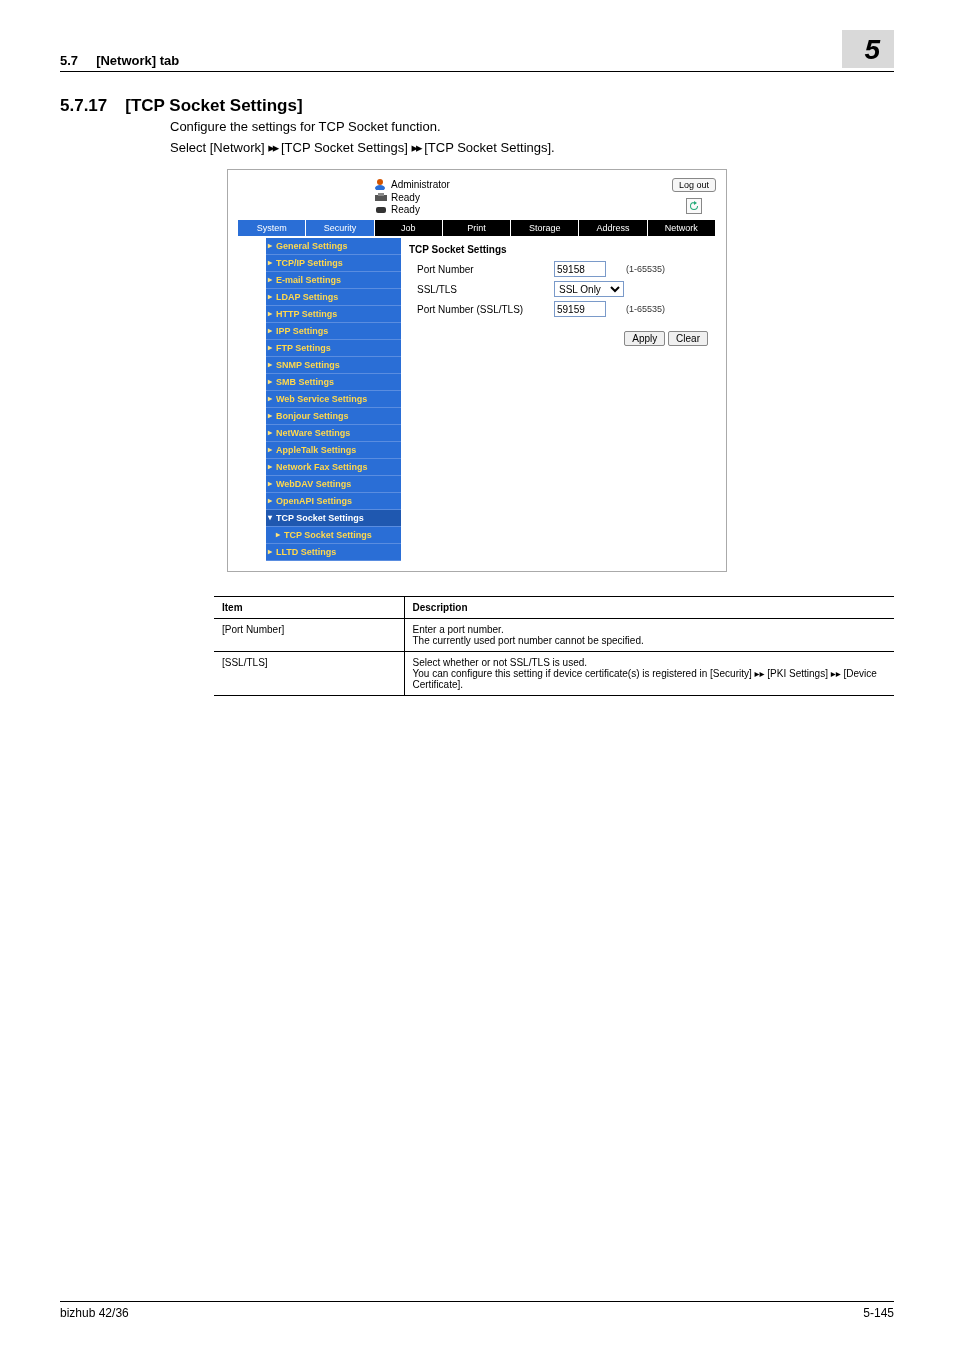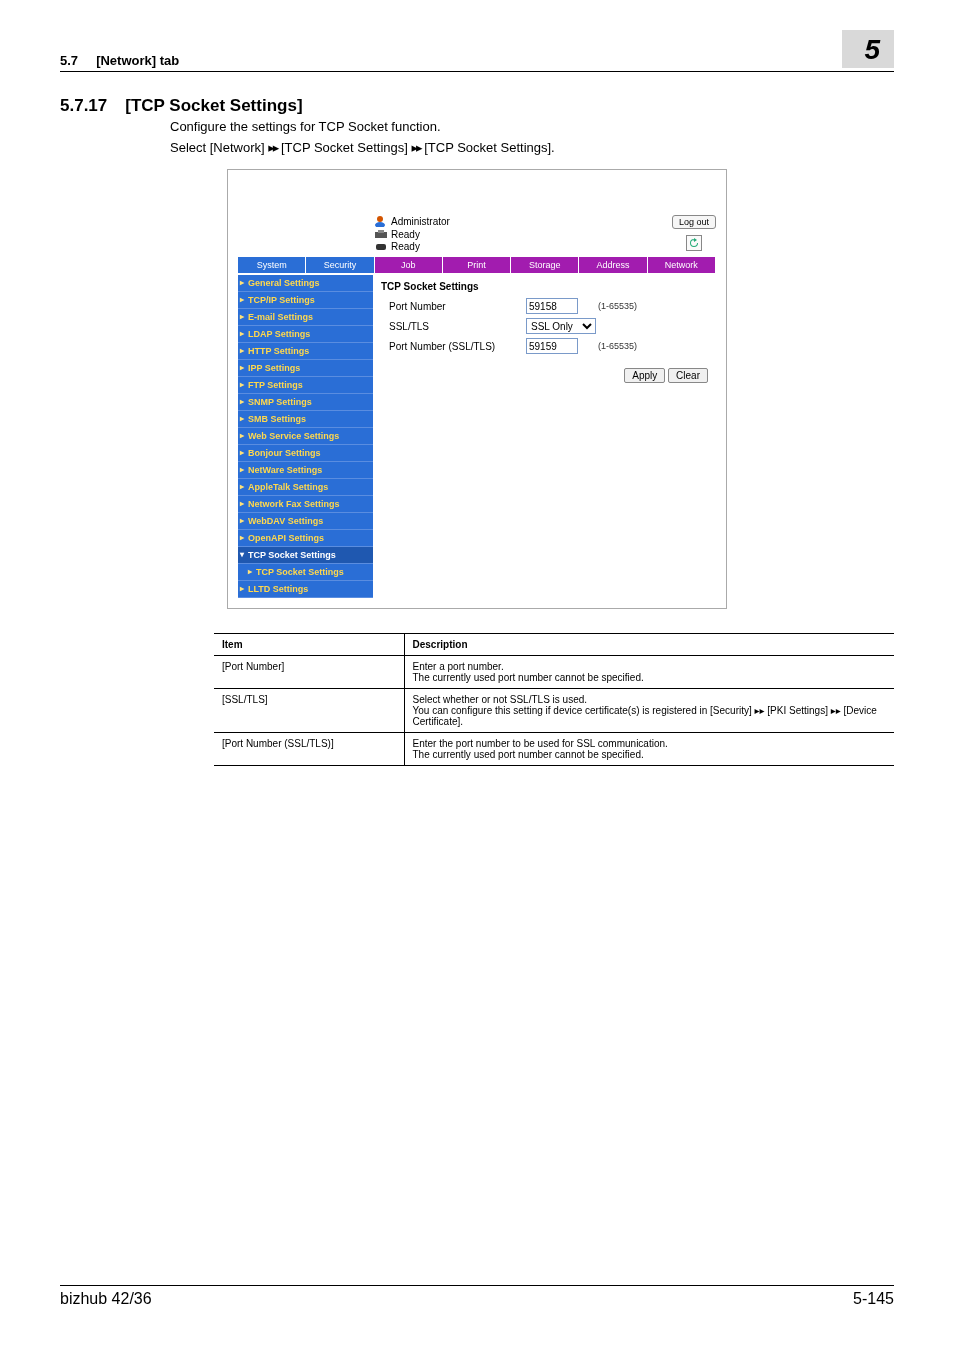--- a/index.html
+++ b/index.html
@@ -49,21 +49,20 @@
     border: 1px solid #aaa;
     padding: 8px 10px 10px 10px;
     font-size: 10px;
     color: #000;
   }
   .fig-top {
     display: flex;
     align-items: flex-start;
     gap: 6px;
     margin-bottom: 4px;
-    margin-top: 37px;
   }
   .admin-line {
     display: flex;
     align-items: center;
     gap: 3px;
     margin-bottom: 2px;
   }
   .ready-line {
     display: flex;
     align-items: center;
@@ -89,24 +88,24 @@
   .tabs { display: flex; }
   .tab {
     flex: 1;
     text-align: center;
     color: #fff;
     font-size: 9px;
     padding: 3px 0;
     border-right: 1px solid #fff;
   }
   .tab.blue { background: #2a6ed6; }
-  .tab.red  { background: #a21caf; }
+  .tab.red  { background: #000000; }
 
   .fig-body { display: flex; margin-top: 2px; }
-  .sidebar { width: 135px; background: #2a6ed6; }
+  .sidebar { width: 135px; background: #2a6ed6; margin-left: 28px; }
   .side-item {
     color: #ffd84d;
     font-size: 9px;
     font-weight: bold;
     padding: 3px 6px 3px 10px;
     border-bottom: 1px solid #5a8de0;
     position: relative;
   }
   .side-item::before {
     content: "▸";
@@ -175,28 +174,28 @@
   }
   .desc-table thead th { border-bottom: 1px solid #000; border-top: 1px solid #000; font-weight: bold; }
   .desc-table col.c1 { width: 190px; }
   .desc-table tbody td { border-bottom: 0.5px solid #000; }
   .desc-table tr.last td { border-bottom: 1px solid #000; }
   .desc-table td.col1 { border-right: 0.5px solid #000; }
   .desc-table thead th.col1 { border-right: 0.5px solid #000; }
 
   .footer {
     position: absolute;
-    bottom: 42px;
+    bottom: 30px;
     left: 60px;
     right: 60px;
     border-top: 1px solid #000;
     padding-top: 4px;
     display: flex;
     justify-content: space-between;
-    font-size: 16px;
+    font-size: 12px;
   }
 </style>
 </head>
 <body>
 
 <div class="page-header">
   <div class="left">
     <span>5.7</span>
     &nbsp;&nbsp;&nbsp;
     <span>[Network] tab</span>
@@ -330,23 +329,19 @@
   </thead>
   <tbody>
     <tr>
       <td class="col1">[Port Number]</td>
       <td>Enter a port number.<br>The currently used port number cannot be specified.</td>
     </tr>
     <tr>
       <td class="col1">[SSL/TLS]</td>
       <td>Select whether or not SSL/TLS is used.<br>You can configure this setting if device certificate(s) is registered in [Security] ▸▸ [PKI Settings] ▸▸ [Device Certificate].</td>
     </tr>
-    <tr class="last">
-      <td class="col1">[Port Number (SSL/TLS)]</td>
-      <td>Enter the port number to be used for SSL communication.<br>The currently used port number cannot be specified.</td>
-    </tr>
   </tbody>
 </table>
 
 <div class="footer">
   <span>bizhub 42/36</span>
   <span>5-145</span>
 </div>
 
 </body></html>

